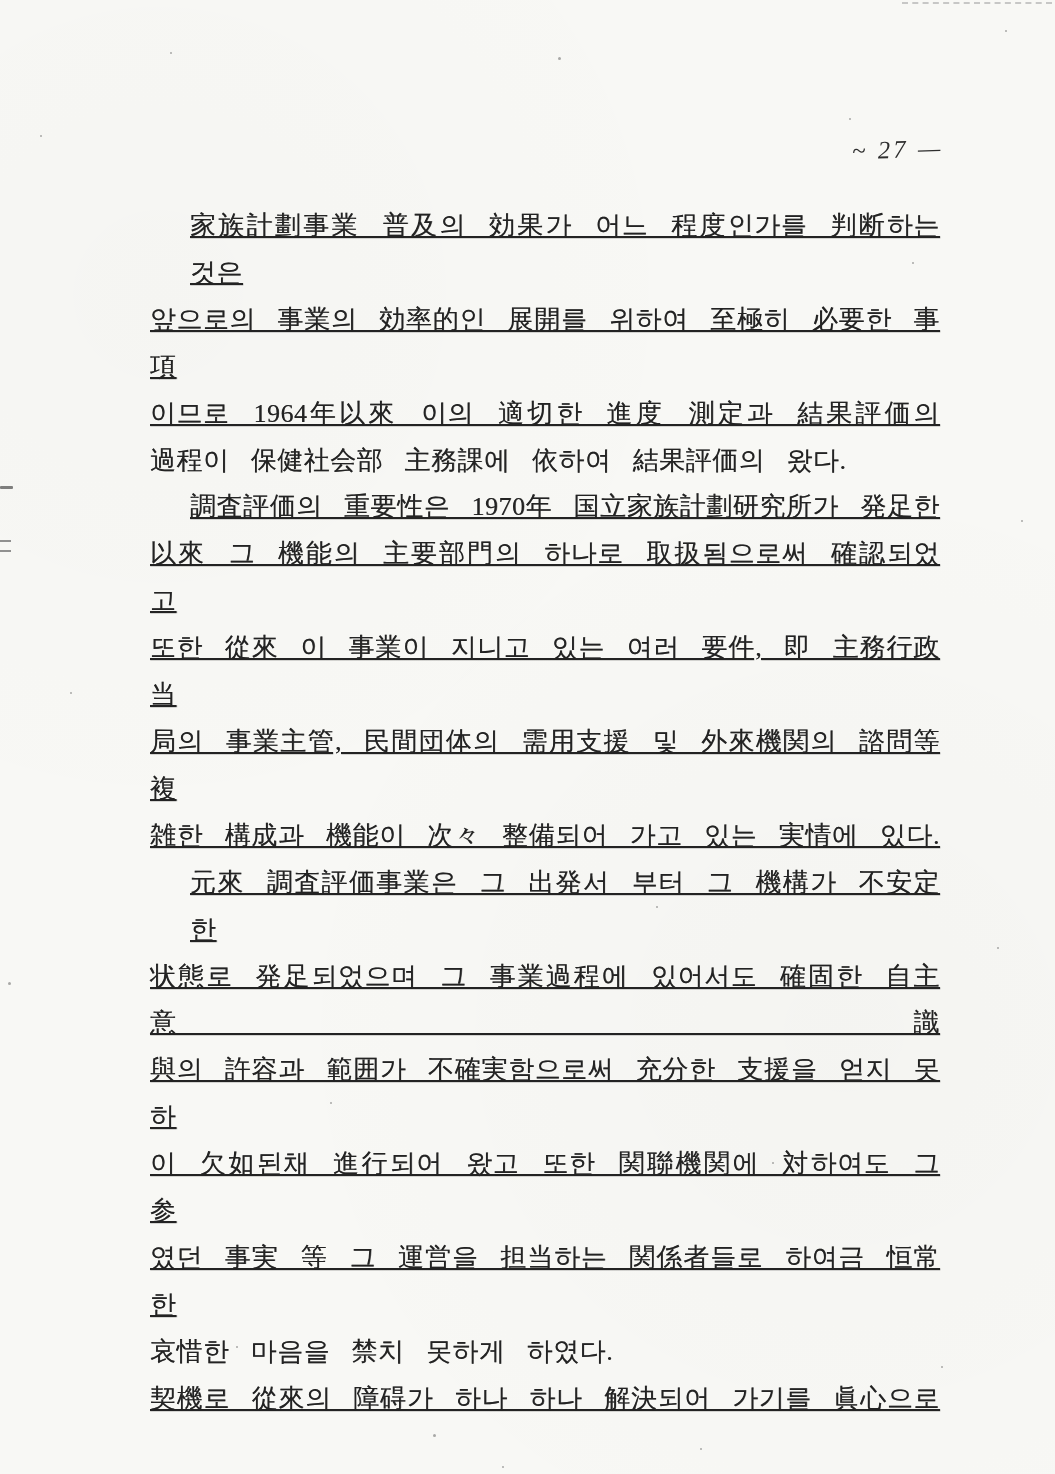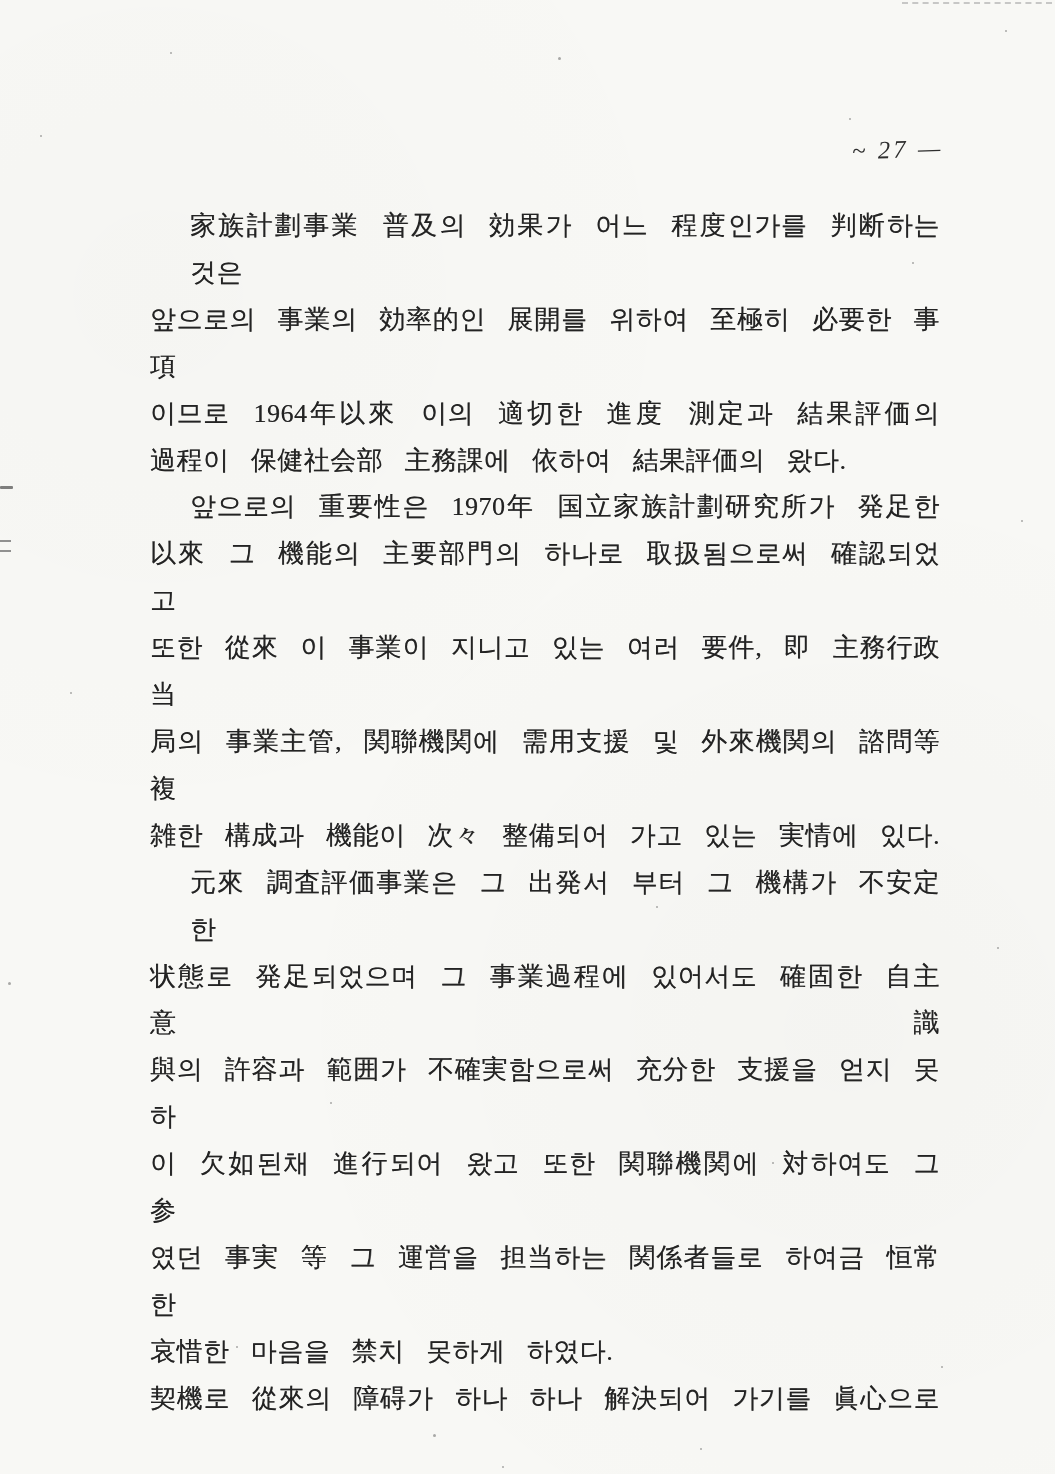--- a/index.html
+++ b/index.html
@@ -41,20 +41,21 @@
     letter-spacing:0.5px;
     word-spacing:0.55em;
     text-shadow:0.3px 0.3px 0.5px rgba(25,25,25,0.55);
     white-space:nowrap;
   }
   .line.indent{ padding-left:40px; }
   .line.justify{
     white-space:normal;
     text-align:justify;
     text-align-last:justify;
+    text-decoration:underline;
   }
   
   .dash-top{
     position:absolute;top:2px;left:902px;width:150px;height:0;
     border-top:2px dashed #b3b3b3;opacity:.7;
   }
   .edge-mark-1{
     position:absolute;top:486px;left:0;width:13px;height:3px;
     background:#555;opacity:.75;border-radius:1px;
   }
@@ -76,24 +77,24 @@
   <div class="edge-mark-1"></div>
   <div class="edge-mark-2"></div>
 
   <div class="page-number">~ 27 —</div>
 
   <div class="text-block" id="text-block">
       <div class="line indent justify">家族計劃事業 普及의 効果가 어느 程度인가를 判断하는 것은</div>
       <div class="line justify">앞으로의 事業의 効率的인 展開를 위하여 至極히 必要한 事項</div>
       <div class="line justify">이므로 1964年以來 이의 適切한 進度 測定과 結果評価의</div>
       <div class="line">過程이 保健社会部 主務課에 依하여 結果評価의 왔다.</div>
-      <div class="line indent justify">앞으로의 重要性은 1970年 国立家族計劃研究所가 発足한</div>
+      <div class="line indent justify">調査評価의 重要性은 1970年 国立家族計劃研究所가 発足한</div>
       <div class="line justify">以來 그 機能의 主要部門의 하나로 取扱됨으로써 確認되었고</div>
       <div class="line justify">또한 從來 이 事業이 지니고 있는 여러 要件, 即 主務行政当</div>
-      <div class="line justify">局의 事業主管, 関聯機関에 需用支援 및 外來機関의 諮問等 複</div>
+      <div class="line justify">局의 事業主管, 民間団体의 需用支援 및 外來機関의 諮問等 複</div>
       <div class="line justify">雑한 構成과 機能이 次々 整備되어 가고 있는 実情에 있다.</div>
       <div class="line indent justify">元來 調査評価事業은 그 出発서 부터 그 機構가 不安定한</div>
       <div class="line justify">状態로 発足되었으며 그 事業過程에 있어서도 確固한 自主意識</div>
       <div class="line justify">與의 許容과 範囲가 不確実함으로써 充分한 支援을 얻지 못하</div>
       <div class="line justify">이 欠如된채 進行되어 왔고 또한 関聯機関에 対하여도 그 参</div>
       <div class="line justify">였던 事実 等 그 運営을 担当하는 関係者들로 하여금 恒常한</div>
       <div class="line">哀惜한 마음을 禁치 못하게 하였다.</div>
       <div class="line justify">契機로 從來의 障碍가 하나 하나 解決되어 가기를 眞心으로</div>
     </div>
 

